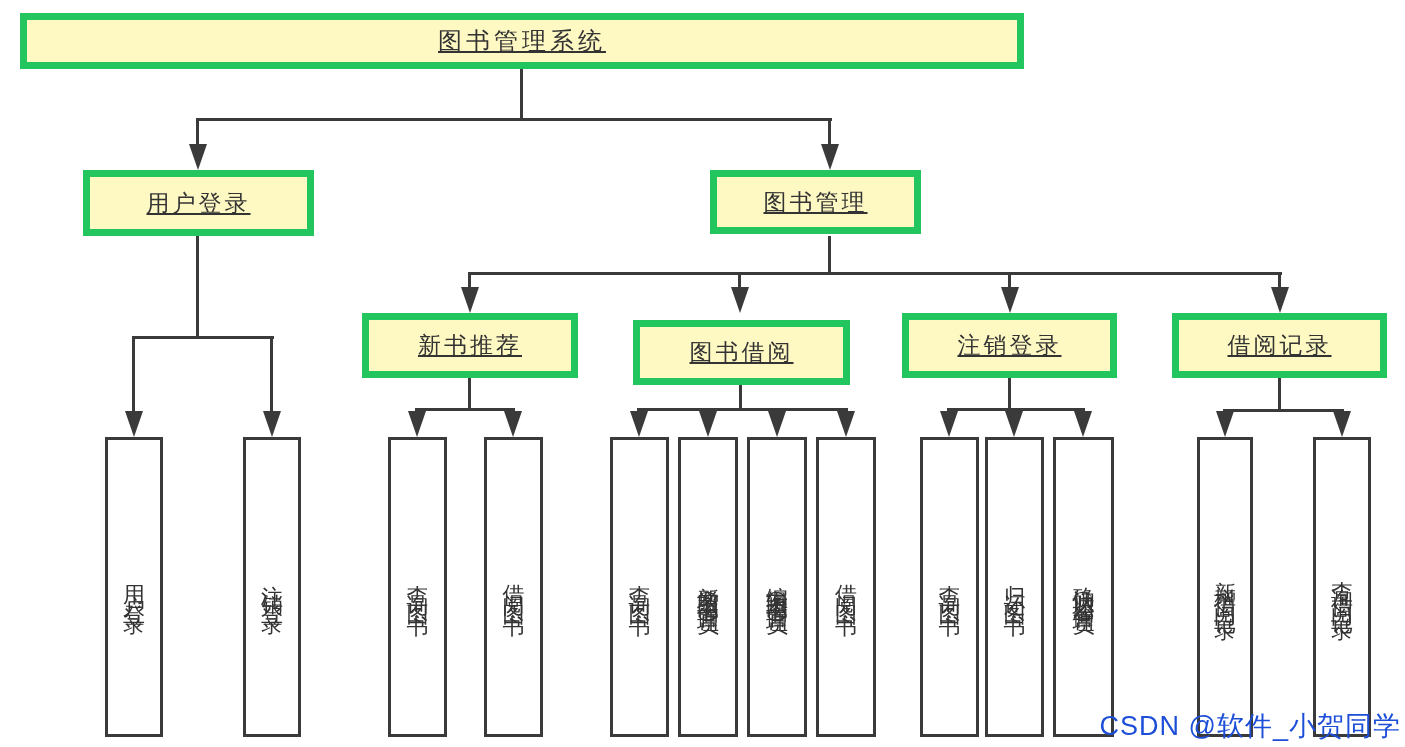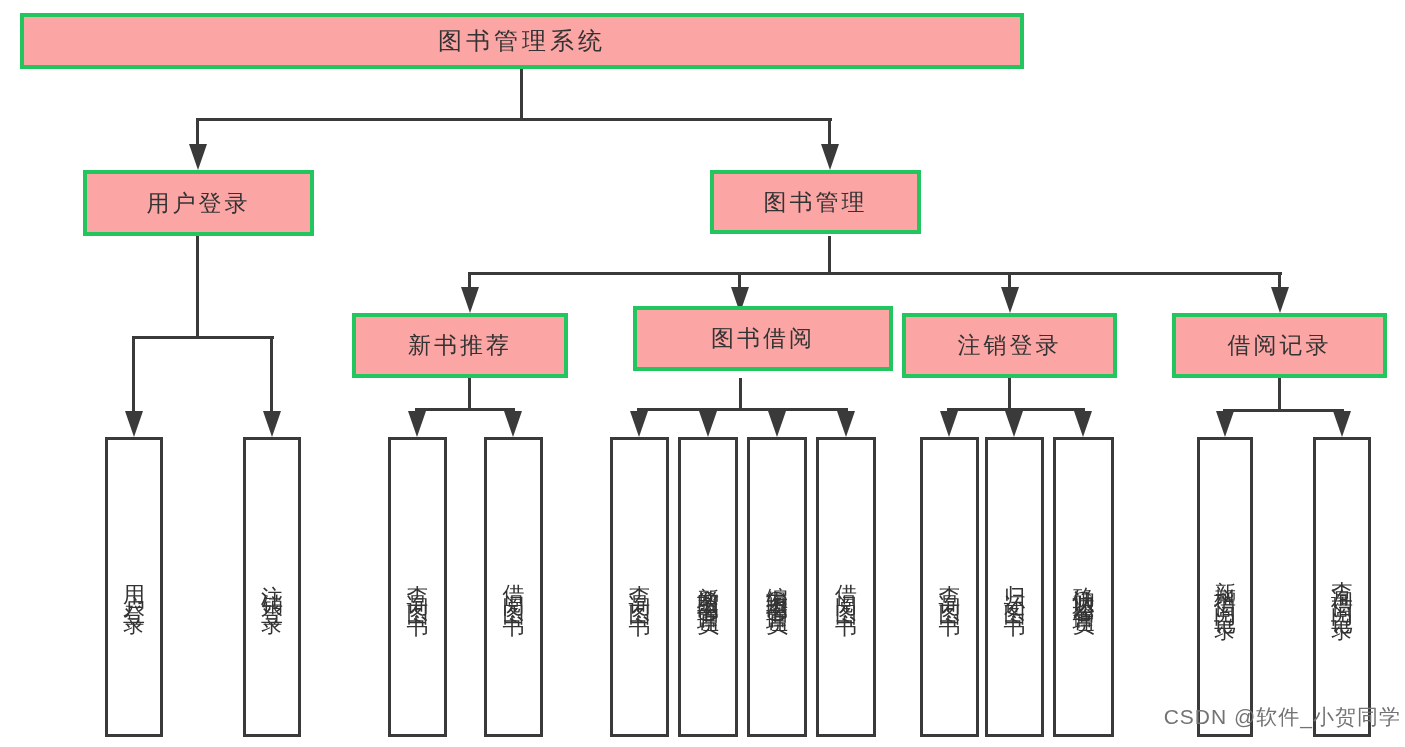--- a/index.html
+++ b/index.html
@@ -13,29 +13,30 @@
     width: 1405px;
     height: 747px;
     background: #ffffff;
     overflow: hidden;
     color: #333333;
   }
   
   .hbox {
     position: absolute;
     box-sizing: border-box;
-    border: 4px solid #22c55e;
-    background: #fca5a5;
+    border: 7px solid #22c55e;
+    background: #fef9c3;
     display: flex;
     align-items: center;
     justify-content: center;
     font-size: 23px;
     letter-spacing: 3px;
     color: #333333;
     white-space: nowrap;
+    text-decoration: underline;
   }
   .hbox.root { font-size: 24px; letter-spacing: 4px; }
   .vbox {
     position: absolute;
     box-sizing: border-box;
     border: 3px solid #3a3a3a;
     background: #ffffff;
     display: flex;
     align-items: center;
     justify-content: center;
@@ -57,23 +58,23 @@
     position: absolute;
     width: 0;
     height: 0;
     border-left: 9px solid transparent;
     border-right: 9px solid transparent;
     border-top: 26px solid #3a3a3a;
   }
   .watermark {
     position: absolute;
     right: 4px;
-    bottom: 16px;
-    font-size: 21px;
-    color: #737373;
+    bottom: 3px;
+    font-size: 27px;
+    color: #1d4ed8;
     letter-spacing: 1px;
     z-index: 10;
     white-space: nowrap;
   }
 </style>
 </head>
 <body>
 
 <div class="canvas">
 
@@ -126,22 +127,22 @@
     <div class="ln" style="left:1223px;top:409px;width:121px;height:3px"></div>
     <div class="arrow" style="left:1216px;top:411px"></div>
     <div class="arrow" style="left:1333px;top:411px"></div>
   </div>
 
   <div class="hbox root" style="left:20px;top:13px;width:1004px;height:56px">图书管理系统</div>
 
   <div class="hbox" style="left:83px;top:170px;width:231px;height:66px">用户登录</div>
   <div class="hbox" style="left:710px;top:170px;width:211px;height:64px">图书管理</div>
 
-  <div class="hbox" style="left:352px;top:313px;width:216px;height:65px">新书推荐</div>
-  <div class="hbox" style="left:633px;top:306px;width:260px;height:65px">图书借阅</div>
+  <div class="hbox" style="left:362px;top:313px;width:216px;height:65px">新书推荐</div>
+  <div class="hbox" style="left:633px;top:320px;width:217px;height:65px">图书借阅</div>
   <div class="hbox" style="left:902px;top:313px;width:215px;height:65px">注销登录</div>
   <div class="hbox" style="left:1172px;top:313px;width:215px;height:65px">借阅记录</div>
 
   <div class="vbox s4" style="left:105px;top:437px;width:58px;height:300px">用户登录</div>
   <div class="vbox s4" style="left:243px;top:437px;width:58px;height:300px">注销登录</div>
 
   <div class="vbox s4" style="left:388px;top:437px;width:59px;height:300px">查询图书</div>
   <div class="vbox s4" style="left:484px;top:437px;width:59px;height:300px">借阅图书</div>
 
   <div class="vbox s4" style="left:610px;top:437px;width:59px;height:300px">查询图书</div>

